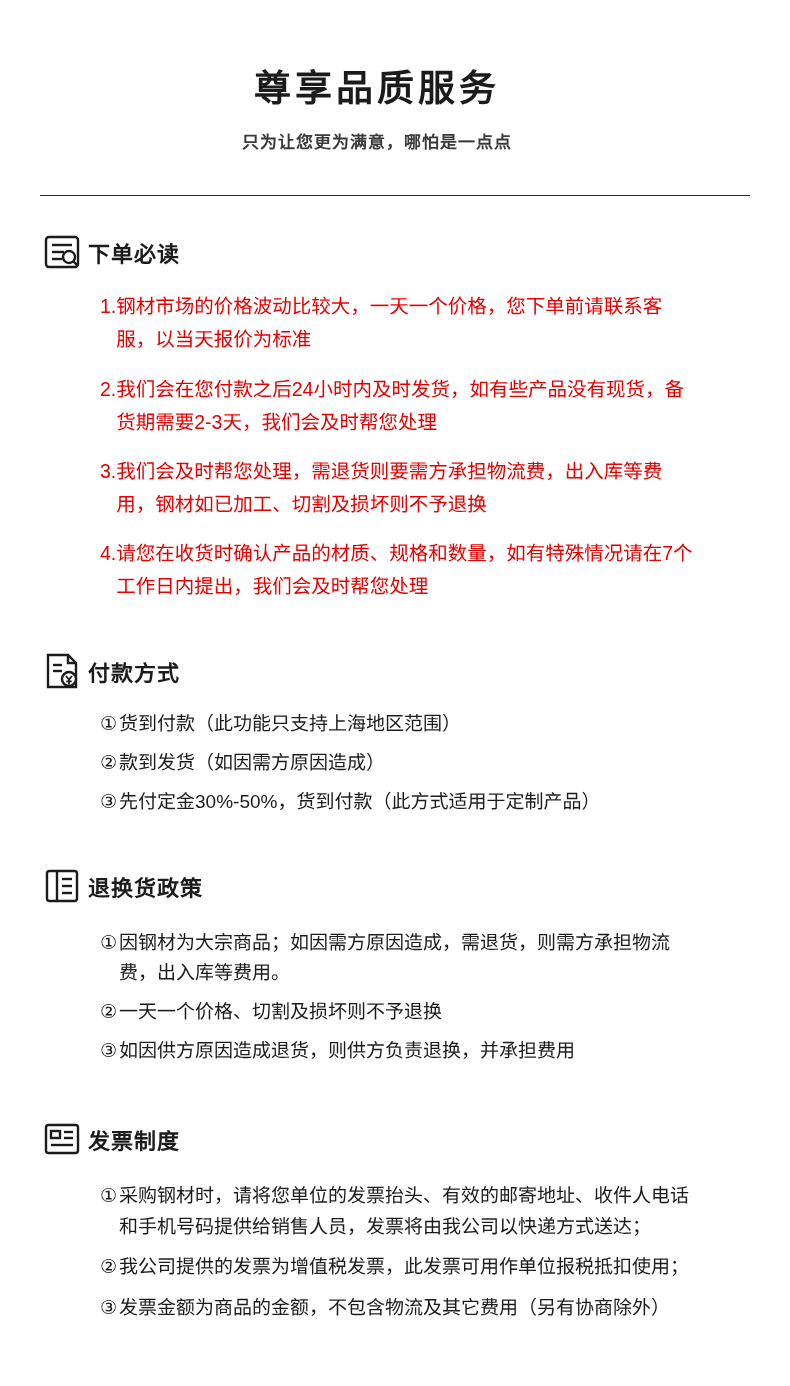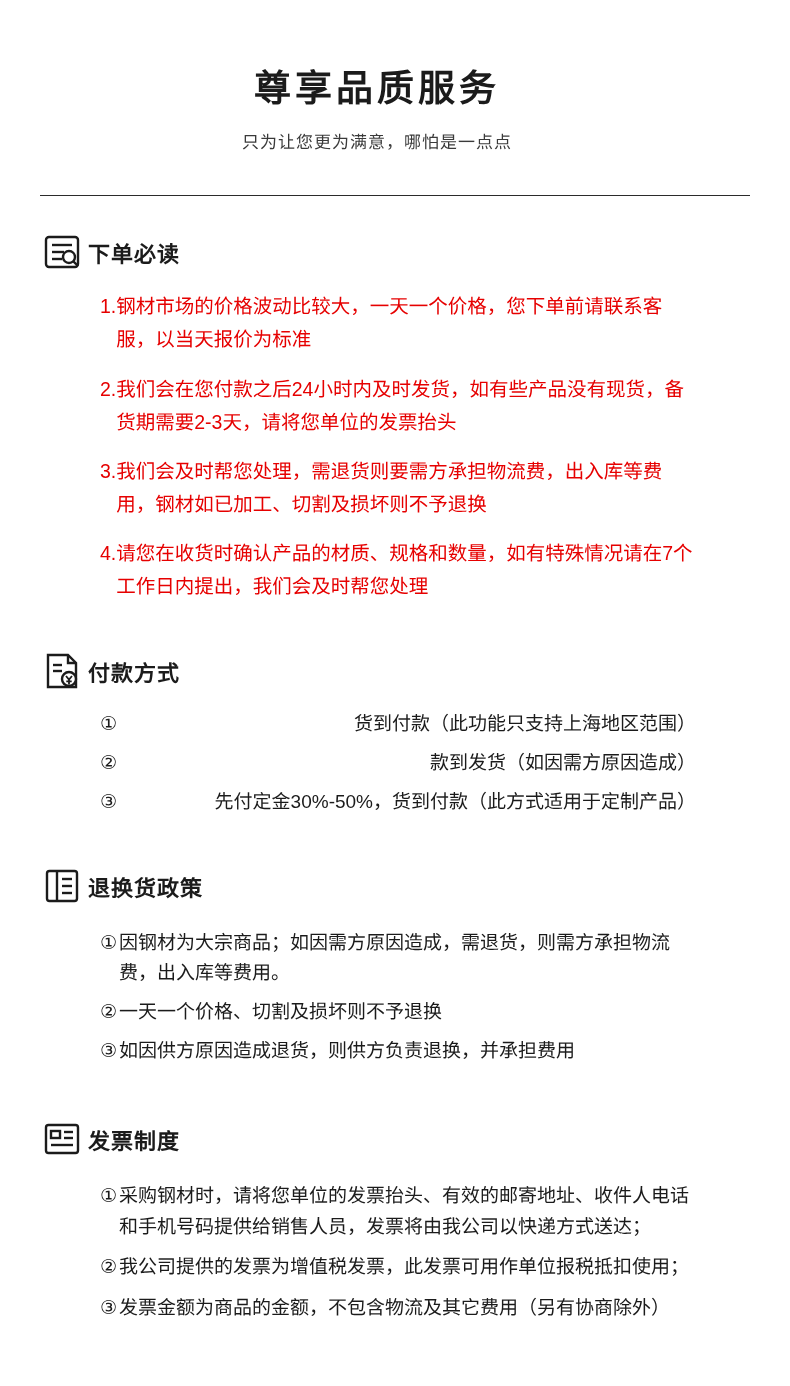--- a/index.html
+++ b/index.html
@@ -32,20 +32,21 @@
     font-weight: bold;
     letter-spacing: 4px;
     color: #1b1b1b;
     line-height: 1.25;
   }
   .header-sub {
     margin-top: 16px;
     font-size: 17px;
     letter-spacing: 1px;
     color: #3a3a3a;
+    font-weight: bold;
   }
   .divider {
     margin: 42px 0 0 0;
     border: 0;
     border-top: 1px solid #2b2b2b;
     width: 710px;
     margin-left: auto;
     margin-right: auto;
   }
 
@@ -112,21 +113,21 @@
   .circ-list .item .txt {
     flex: 1 1 auto;
   }
   .sec-pay .circ-list .item { margin-bottom: 8px; }
   .sec-return .circ-list .item { margin-bottom: 8px; }
   .sec-invoice .circ-list .item { margin-bottom: 10px; }
 
   .sec-return .section-body,
   .sec-invoice .section-body { margin-top: 22px; }
 
-  .sec-pay { margin-top: 48px; text-align: right; }
+  .sec-pay { margin-top: 48px; }
   .sec-return { margin-top: 48px; }
   .sec-invoice { margin-top: 52px; }
 
   .bottom-pad { height: 40px; }
 </style>
 </head>
 <body>
 
 <div class="page">
 
@@ -150,21 +151,21 @@
       </span>
       <span class="section-title">下单必读</span>
     </div>
     <div class="section-body red-list">
       <div class="item">
         <span class="num">1.</span>
         <span class="txt">钢材市场的价格波动比较大，一天一个价格，您下单前请联系客服，以当天报价为标准</span>
       </div>
       <div class="item">
         <span class="num">2.</span>
-        <span class="txt">我们会在您付款之后24小时内及时发货，如有些产品没有现货，备货期需要2-3天，请将您单位的发票抬头</span>
+        <span class="txt">我们会在您付款之后24小时内及时发货，如有些产品没有现货，备货期需要2-3天，我们会及时帮您处理</span>
       </div>
       <div class="item">
         <span class="num">3.</span>
         <span class="txt">我们会及时帮您处理，需退货则要需方承担物流费，出入库等费用，钢材如已加工、切割及损坏则不予退换</span>
       </div>
       <div class="item">
         <span class="num">4.</span>
         <span class="txt">请您在收货时确认产品的材质、规格和数量，如有特殊情况请在7个工作日内提出，我们会及时帮您处理</span>
       </div>
     </div>

